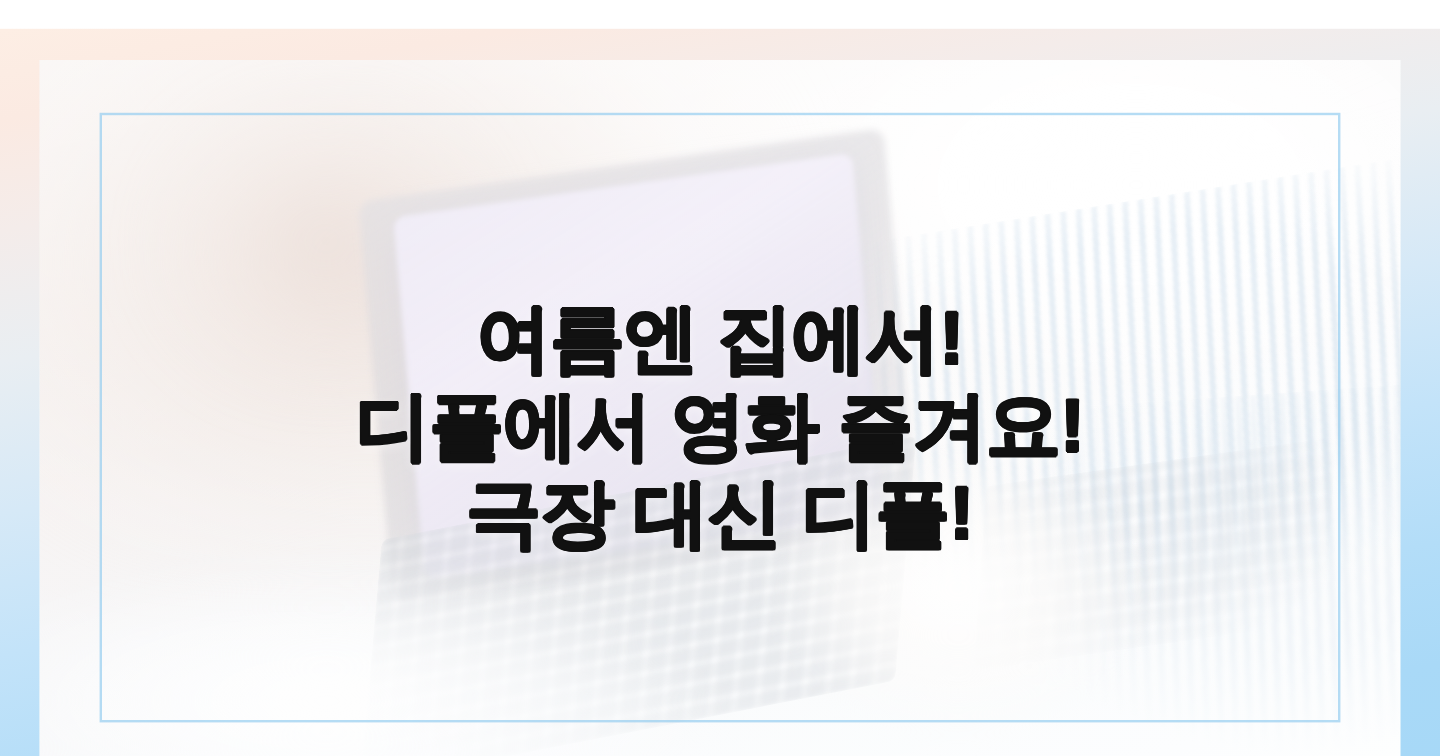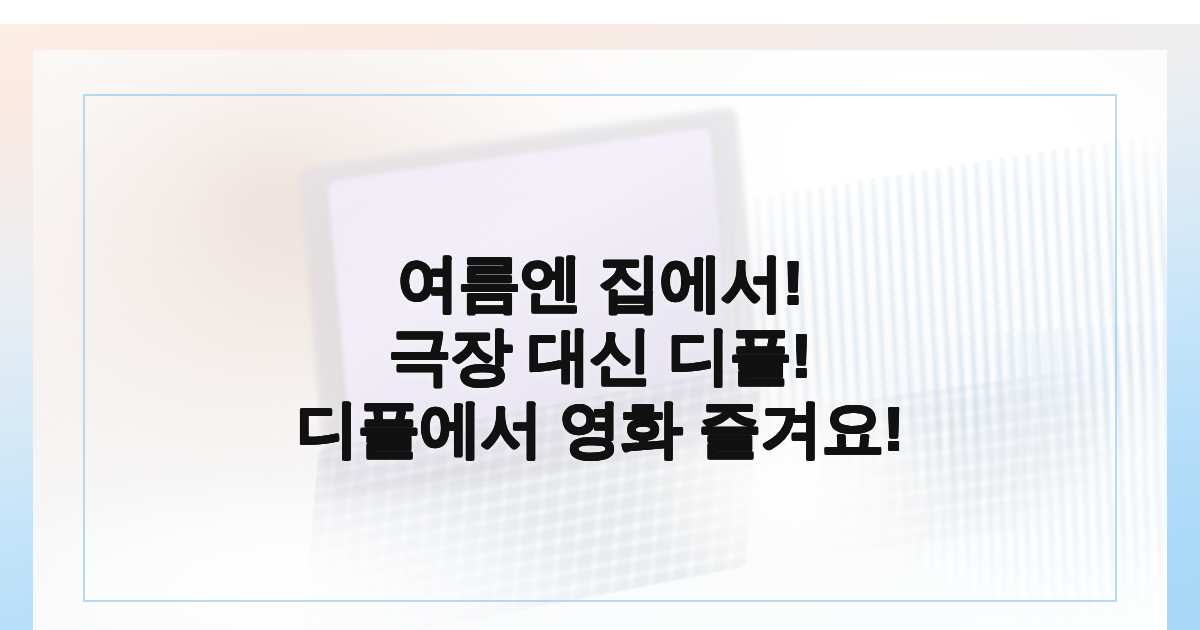--- a/index.html
+++ b/index.html
@@ -317,18 +317,18 @@
       <div class="ph-kbd2"></div>
       <div class="ph-hand"></div>
       <div class="ph-desk"></div>
       <div class="ph-veil"></div>
     </div>
 
     <div id="inner-rule"></div>
 
     <div id="headline">
       <span class="line">여름엔 집에서!</span>
+      <span class="line">디플에서 영화 즐겨요!</span>
       <span class="line">극장 대신 디플!</span>
-      <span class="line">디플에서 영화 즐겨요!</span>
     </div>
 
   </div>
 </div>
 
 </body></html>

